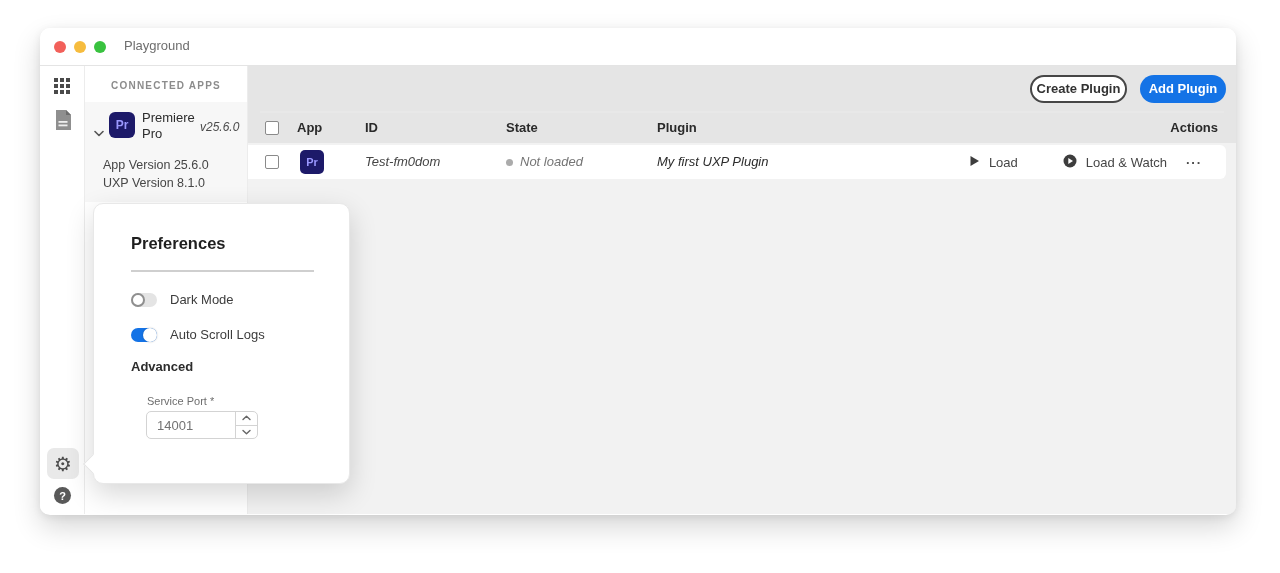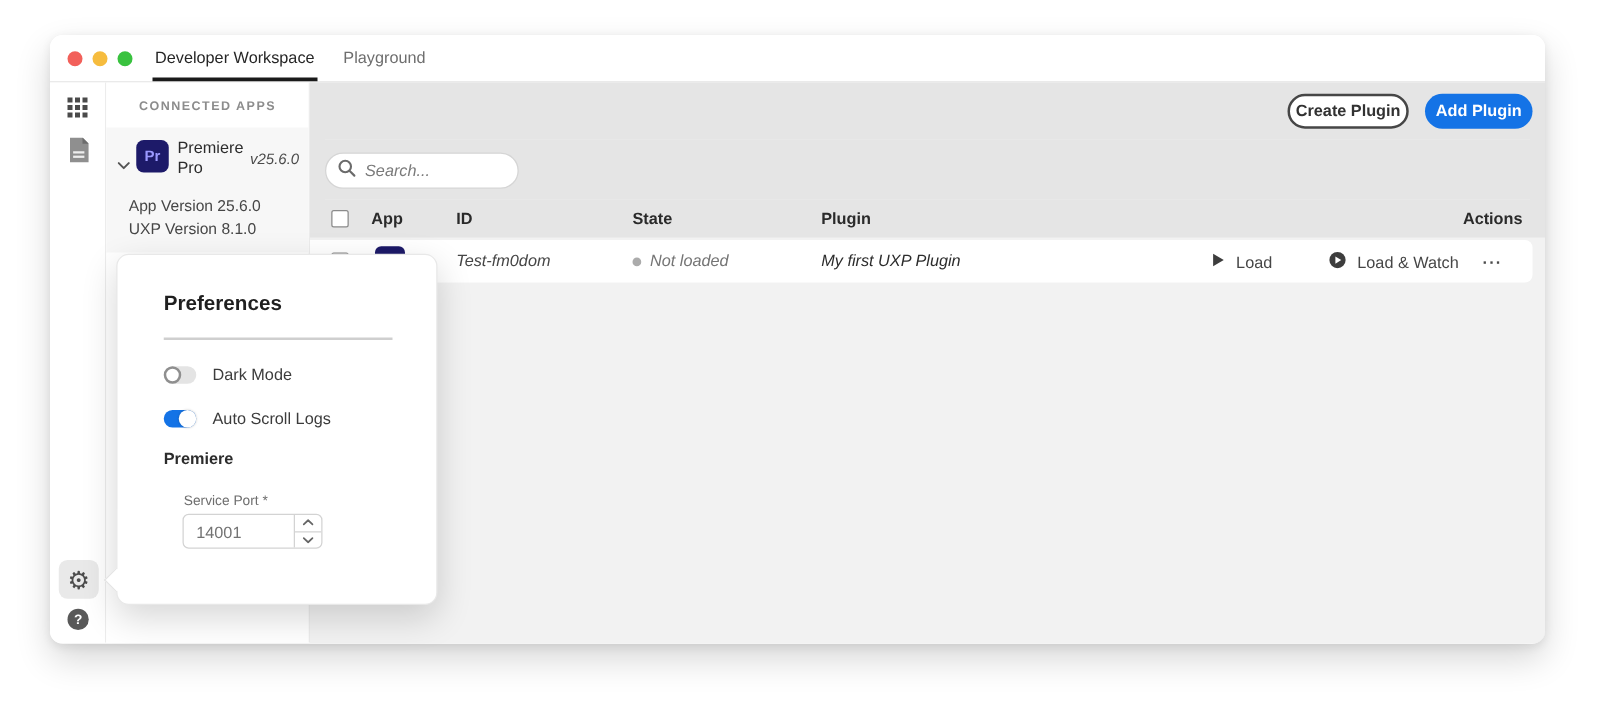--- a/index.html
+++ b/index.html
@@ -109,21 +109,20 @@
 <div class="canvas">
   <div class="window">
 
     <div class="tabbar">
       <div class="traffic">
         <span class="light red"></span>
         <span class="light yellow"></span>
         <span class="light green"></span>
       </div>
       <div class="tabs">
-        <span class="tab active">Developer Workspace</span>
         <span class="tab">Playground</span>
       </div>
     </div>
 
     <div class="bodyrow">
 
       <div class="rail">
         <span class="grid-icon">
             <i></i>
             <i></i>
@@ -167,31 +166,20 @@
         </div>
       </div>
 
       <div class="main">
         <div class="toolbar">
           <button class="btn outline">Create Plugin</button>
           <button class="btn primary">Add Plugin</button>
         </div>
         <div class="hdiv"></div>
 
-        <div class="searchrow">
-          <div class="searchbox">
-            <span>
-              <svg width="15" height="15" viewBox="0 0 15 15">
-                  <circle cx="6.2" cy="6.2" r="4.6" fill="none" stroke="#6b6b6b" stroke-width="1.7"></circle>
-                  <line x1="9.8" y1="9.8" x2="13.5" y2="13.5" stroke="#6b6b6b" stroke-width="1.7" stroke-linecap="round"></line>
-                </svg>
-            </span>
-            <input type="text" placeholder="Search..." style="">
-          </div>
-        </div>
         <div class="hdiv"></div>
 
         <div class="theader">
           <span class="cb"></span>
           <span class="cell c-app">App</span>
           <span class="cell c-id">ID</span>
           <span class="cell c-state">State</span>
           <span class="cell c-plugin">Plugin</span>
           <span class="cell c-actions">Actions</span>
         </div>
@@ -239,21 +227,21 @@
       <span class="lbl">Dark Mode</span>
     </div>
 
     <div class="pref-row" style="top:123px;">
       <span class="toggle on">
           <span class="knob"></span>
         </span>
       <span class="lbl">Auto Scroll Logs</span>
     </div>
 
-    <div class="advanced">Premiere</div>
+    <div class="advanced">Advanced</div>
     <div class="sp-label">Service Port *</div>
 
     <div class="spinner">
       <input type="text" value="14001" style="">
       <div class="stepper">
         <span class="step up">
           <svg width="9" height="6" viewBox="0 0 9 6">
               <polyline points="1,4.5 4.5,1.2 8,4.5" fill="none" stroke="#666" stroke-width="1.4" stroke-linecap="round" stroke-linejoin="round"></polyline>
             </svg>
         </span>

